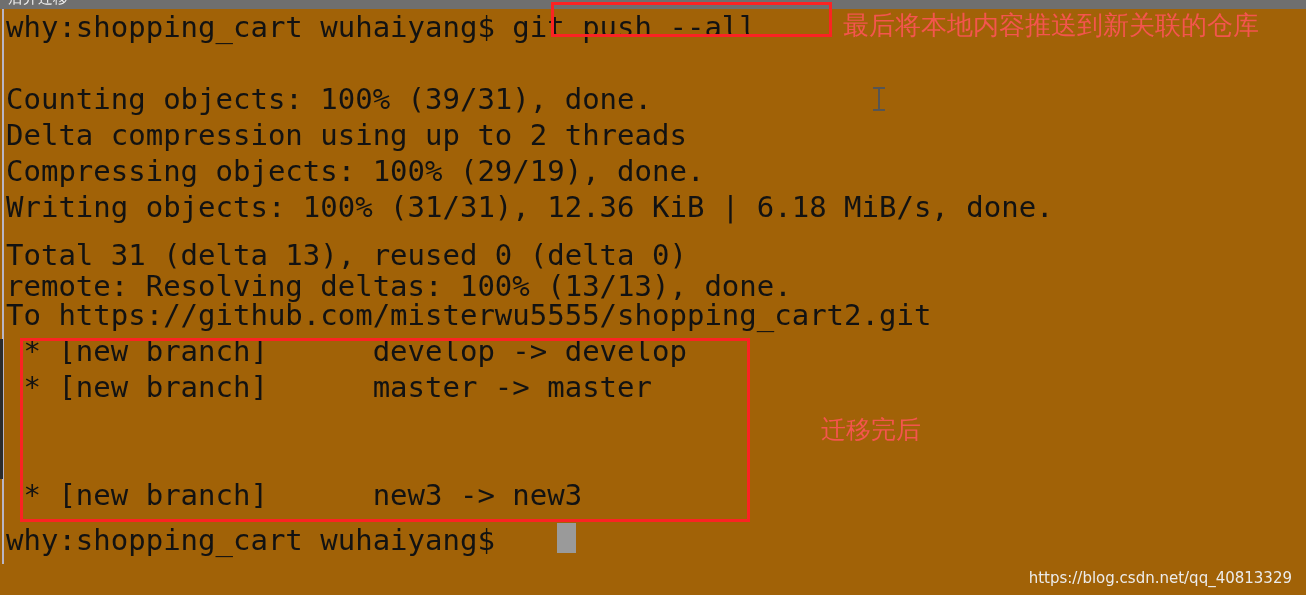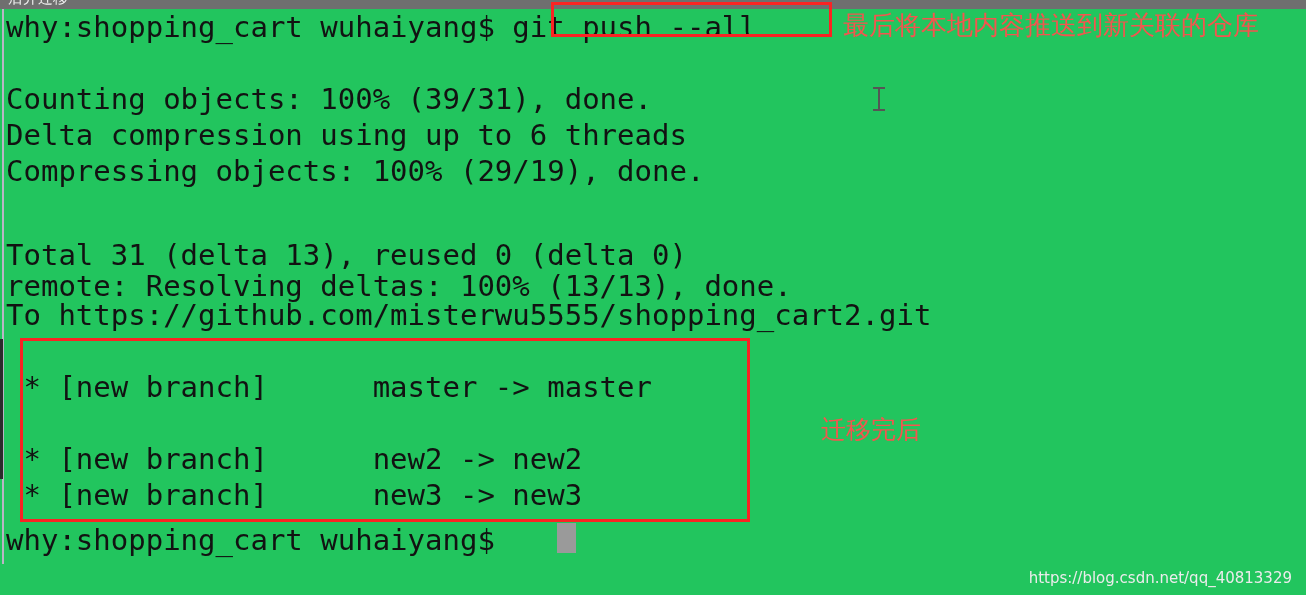--- a/index.html
+++ b/index.html
@@ -37,21 +37,21 @@
     line-height: 18px;
   }
 
   
   #terminal {
     position: absolute;
     left: 0;
     top: 9px;
     width: 1306px;
     height: 586px;
-    background: #22c55e;
+    background: #a16207;
   }
   
   #term-frame-left {
     position: absolute;
     left: 2px;
     top: 0;
     width: 2px;
     height: 555px;
     background: #b9b5c4;
   }
@@ -155,27 +155,28 @@
   <div id="top-strip">
     <div id="top-strip-title">后并迁移</div>
   </div>
 
   <div id="terminal">
     <div id="term-frame-left"></div>
     <div id="term-frame-left2"></div>
 
     <div class="line" style="top:4px">why:shopping_cart wuhaiyang$ git push --all</div>
     <div class="line" style="top:76px">Counting objects: 100% (39/31), done.</div>
-    <div class="line" style="top:112px">Delta compression using up to 6 threads</div>
+    <div class="line" style="top:112px">Delta compression using up to 2 threads</div>
     <div class="line" style="top:148px">Compressing objects: 100% (29/19), done.</div>
+    <div class="line" style="top:184px">Writing objects: 100% (31/31), 12.36 KiB | 6.18 MiB/s, done.</div>
     <div class="line" style="top:232px">Total 31 (delta 13), reused 0 (delta 0)</div>
     <div class="line" style="top:263px">remote: Resolving deltas: 100% (13/13), done.</div>
     <div class="line" style="top:292px">To https://github.com/misterwu5555/shopping_cart2.git</div>
+    <div class="line" style="top:328px"> * [new branch]      develop -&gt; develop</div>
     <div class="line" style="top:364px"> * [new branch]      master -&gt; master</div>
-    <div class="line" style="top:436px"> * [new branch]      new2 -&gt; new2</div>
     <div class="line" style="top:472px"> * [new branch]      new3 -&gt; new3</div>
     <div class="line" style="top:517px">why:shopping_cart wuhaiyang$ </div>
 
     <div id="cursor-block" style="left:557px; top:514px;"></div>
 
     <div id="ibeam">
       <div class="cap-top"></div>
       <div class="bar"></div>
       <div class="cap-bot"></div>
     </div>

